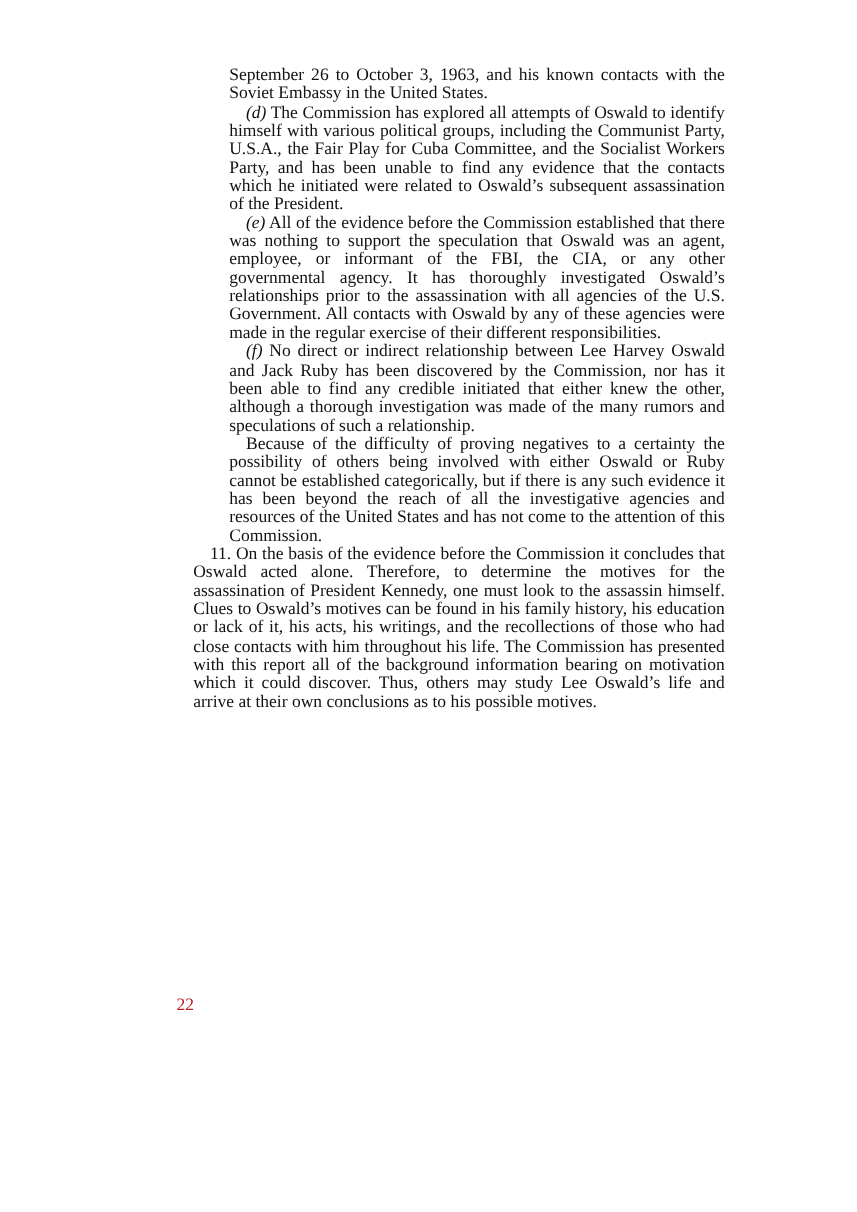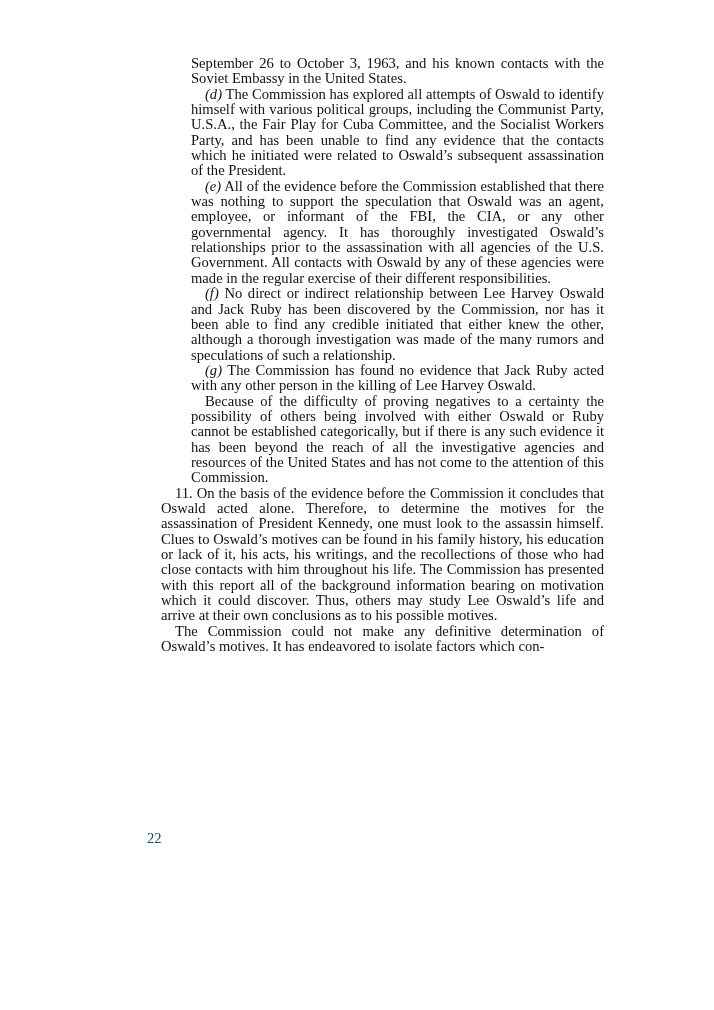--- a/index.html
+++ b/index.html
@@ -37,21 +37,21 @@
     }
     .lbl {
       font-style: italic;
     }
     .page-num {
       position: absolute;
       left: 147px;
       top: 830px;
       font-family: "Liberation Serif", "DejaVu Serif", serif;
       font-size: 14.6px;
-      color: #0c4a6e;
+      color: #b91c1c;
     }
   </style>
 </head>
 <body>
 
 <div class="page">
   <div class="indent-block">
     <p class="para first">
       <span>September 26 to October 3, 1963, and his known contacts with the Soviet Embassy in the United States.</span>
     </p>
@@ -61,29 +61,22 @@
     </p>
     <p class="para">
       <span class="lbl">(e)</span>
       <span>All of the evidence before the Commission established that there was nothing to support the speculation that Oswald was an agent, employee, or informant of the FBI, the CIA, or any other governmental agency. It has thoroughly investigated Oswald’s relationships prior to the assassination with all agencies of the U.S. Government. All contacts with Oswald by any of these agencies were made in the regular exercise of their different responsibilities.</span>
     </p>
     <p class="para">
       <span class="lbl">(f)</span>
       <span>No direct or indirect relationship between Lee Harvey Oswald and Jack Ruby has been discovered by the Commission, nor has it been able to find any credible initiated that either knew the other, although a thorough investigation was made of the many rumors and speculations of such a relationship.</span>
     </p>
     <p class="para">
-      <span class="lbl">(g)</span>
-      <span>The Commission has found no evidence that Jack Ruby acted with any other person in the killing of Lee Harvey Oswald.</span>
-    </p>
-    <p class="para">
       <span>Because of the difficulty of proving negatives to a certainty the possibility of others being involved with either Oswald or Ruby cannot be established categorically, but if there is any such evidence it has been beyond the reach of all the investigative agencies and resources of the United States and has not come to the attention of this Commission.</span>
     </p>
   </div>
 
   <p class="para">
     <span>11. On the basis of the evidence before the Commission it concludes that Oswald acted alone. Therefore, to determine the motives for the assassination of President Kennedy, one must look to the assassin himself. Clues to Oswald’s motives can be found in his family history, his education or lack of it, his acts, his writings, and the recollections of those who had close contacts with him throughout his life. The Commission has presented with this report all of the background information bearing on motivation which it could discover. Thus, others may study Lee Oswald’s life and arrive at their own conclusions as to his possible motives.</span>
   </p>
-  <p class="para">
-    <span>The Commission could not make any definitive determination of Oswald’s motives. It has endeavored to isolate factors which con-</span>
-  </p>
 </div>
 
 <div class="page-num">22</div>
 
 </body></html>

